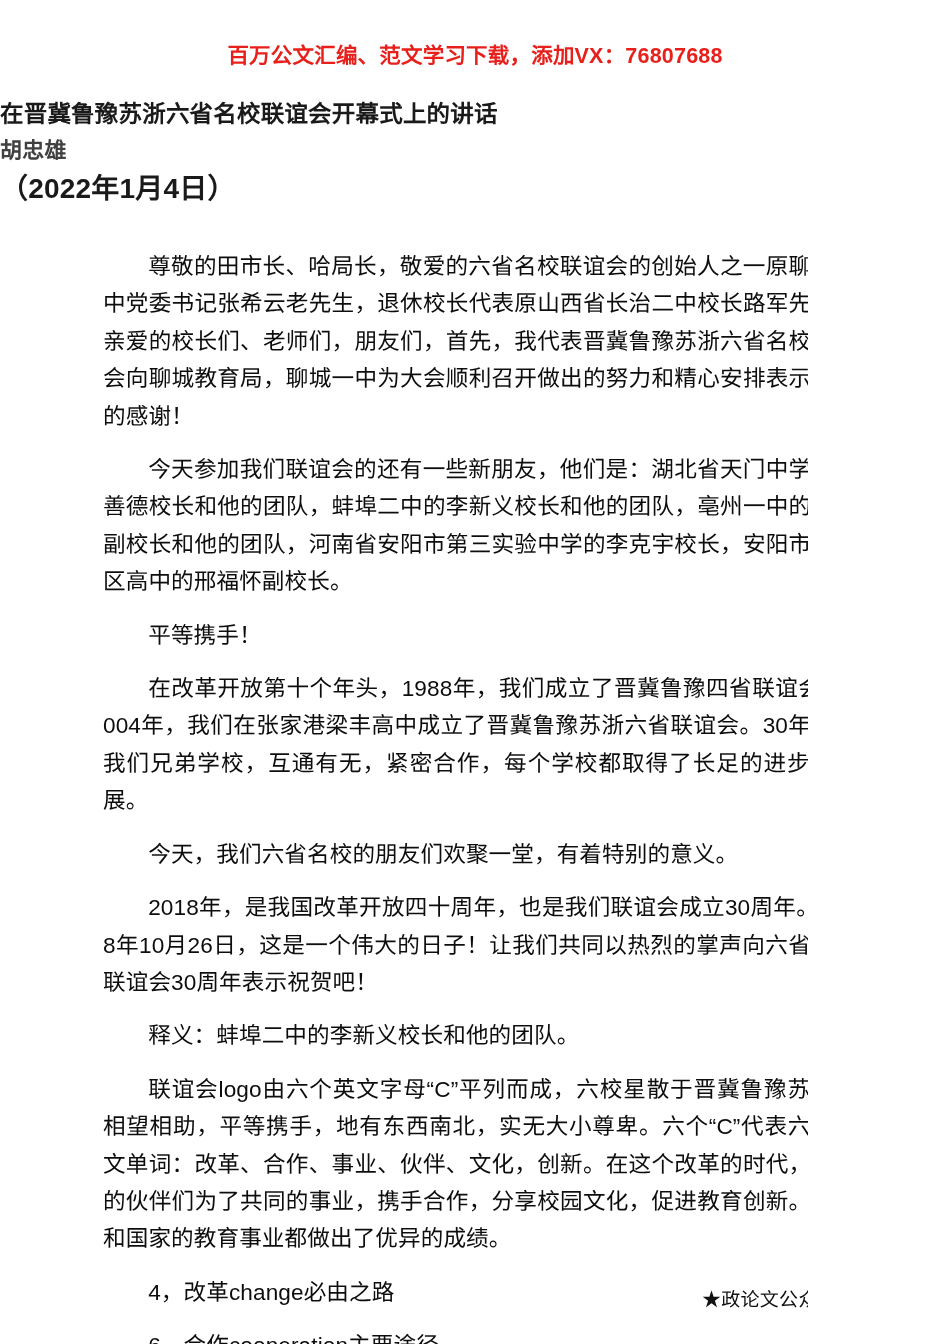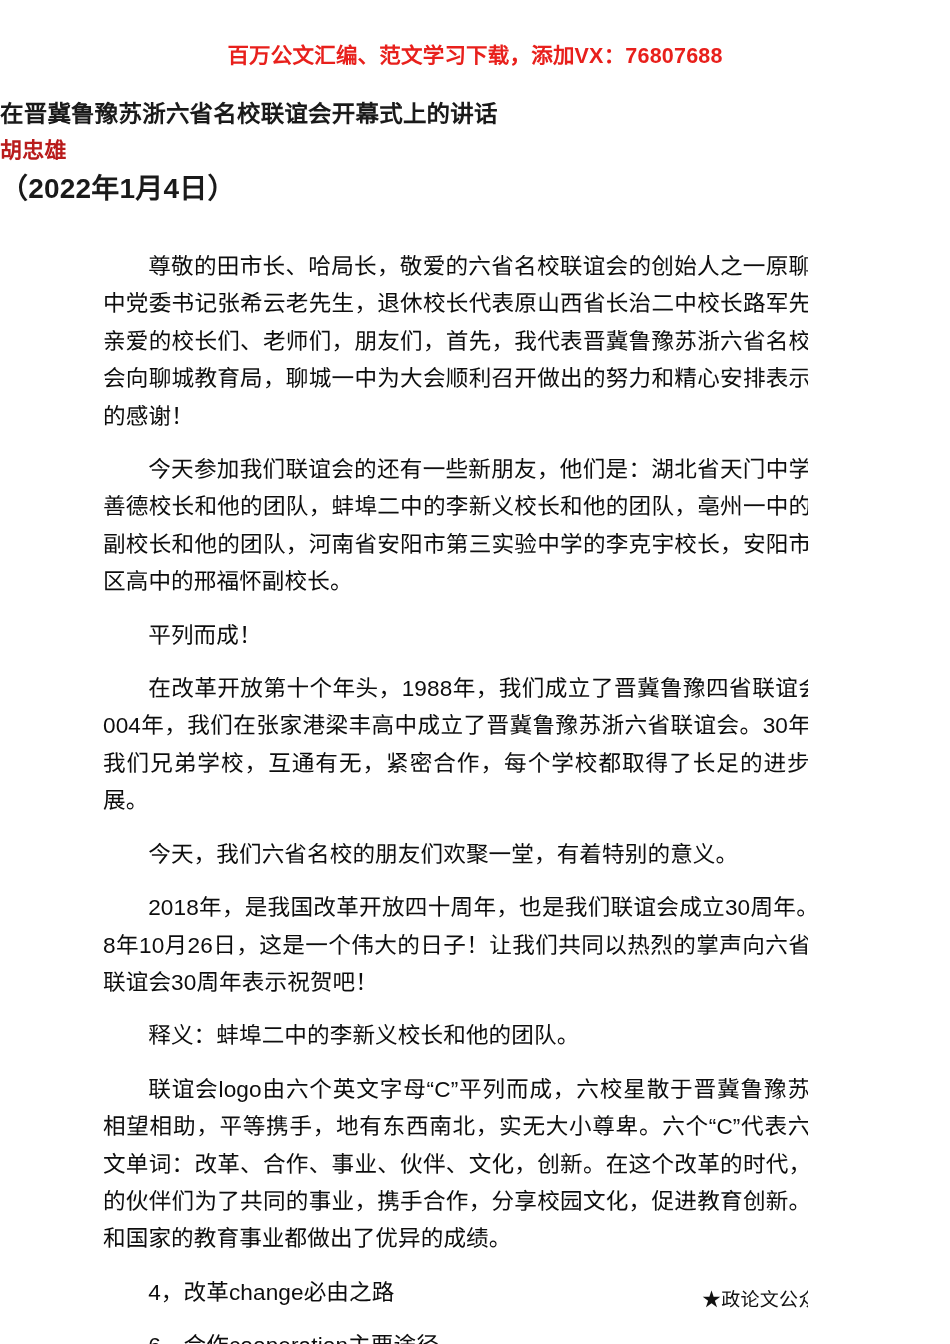--- a/index.html
+++ b/index.html
@@ -50,21 +50,21 @@
     line-height: 36px;
     letter-spacing: 0.2px;
     color: #1a1a1a;
   }
 
   .doc-author {
     font-size: 22px;
     font-weight: 600;
     line-height: 37px;
     letter-spacing: 0.2px;
-    color: #b91c1c;
+    color: #404040;
   }
 
   .doc-date {
     font-size: 28px;
     font-weight: 600;
     line-height: 40px;
     letter-spacing: 0.2px;
     color: #1a1a1a;
   }
 
@@ -130,21 +130,21 @@
 
   <div class="title-block">
     <div class="doc-title">在晋冀鲁豫苏浙六省名校联谊会开幕式上的讲话</div>
     <div class="doc-author">胡忠雄</div>
     <div class="doc-date">（2022年1月4日）</div>
   </div>
 
   <div class="body-wrap">
     <p class="para">尊敬的田市长、哈局长，敬爱的六省名校联谊会的创始人之一原聊城一中党委书记张希云老先生，退休校长代表原山西省长治二中校长路军先生，亲爱的校长们、老师们，朋友们，首先，我代表晋冀鲁豫苏浙六省名校联谊会向聊城教育局，聊城一中为大会顺利召开做出的努力和精心安排表示衷心的感谢！</p>
     <p class="para">今天参加我们联谊会的还有一些新朋友，他们是：湖北省天门中学的彭善德校长和他的团队，蚌埠二中的李新义校长和他的团队，亳州一中的宋耘副校长和他的团队，河南省安阳市第三实验中学的李克宇校长，安阳市开发区高中的邢福怀副校长。</p>
-    <p class="para">平列而成！</p>
+    <p class="para">平等携手！</p>
     <p class="para">在改革开放第十个年头，1988年，我们成立了晋冀鲁豫四省联谊会，2004年，我们在张家港梁丰高中成立了晋冀鲁豫苏浙六省联谊会。30年来，我们兄弟学校，互通有无，紧密合作，每个学校都取得了长足的进步和发展。</p>
     <p class="para">今天，我们六省名校的朋友们欢聚一堂，有着特别的意义。</p>
     <p class="para">2018年，是我国改革开放四十周年，也是我们联谊会成立30周年。2018年10月26日，这是一个伟大的日子！让我们共同以热烈的掌声向六省名校联谊会30周年表示祝贺吧！</p>
     <p class="para">释义：蚌埠二中的李新义校长和他的团队。</p>
     <p class="para">联谊会logo由六个英文字母“C”平列而成，六校星散于晋冀鲁豫苏浙，相望相助，平等携手，地有东西南北，实无大小尊卑。六个“C”代表六个英文单词：改革、合作、事业、伙伴、文化，创新。在这个改革的时代，六省的伙伴们为了共同的事业，携手合作，分享校园文化，促进教育创新。为党和国家的教育事业都做出了优异的成绩。</p>
     <p class="para">4，改革change必由之路</p>
     <p class="para">6，合作cooperation主要途径</p>
   </div>
 
   <div class="page-footer">

